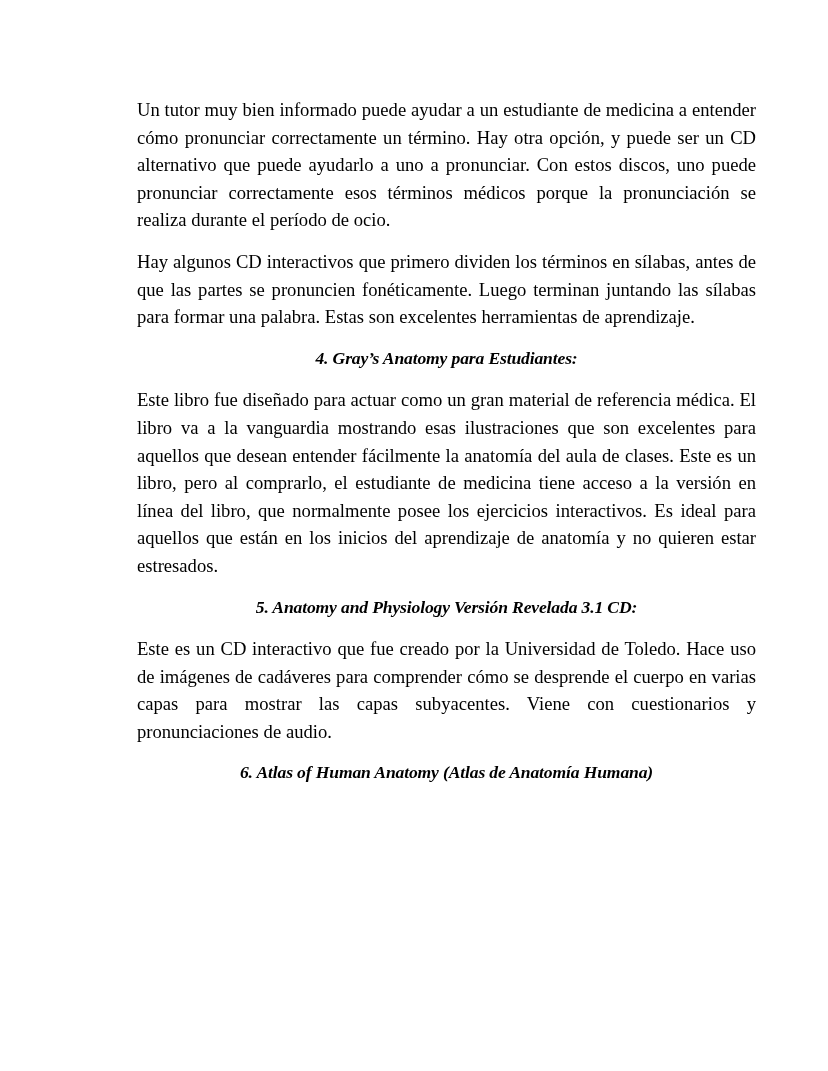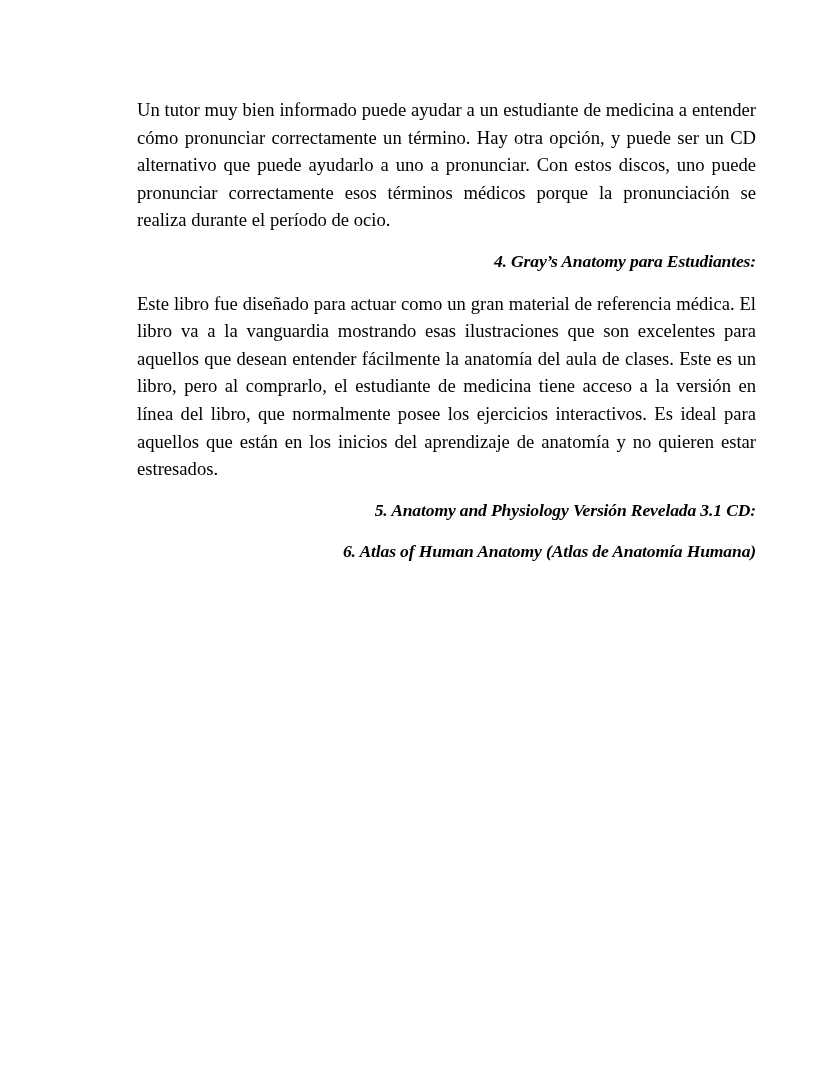--- a/index.html
+++ b/index.html
@@ -37,44 +37,46 @@
   }
   p.body-par:last-child {
     margin-bottom: 0;
   }
   h3.section-heading {
     margin: 0 0 14px 0;
     font-size: 17.6px;
     line-height: 27.6px;
     font-weight: bold;
     font-style: italic;
-    text-align: right;
+    text-align: center;
     letter-spacing: -0.15px;
   }
   .gap-before {
     margin-top: 44px;
   }
   .block {
     margin: 0;
   }
 </style>
 </head>
 <body>
 
 <div class="page">
   <div class="content">
 
     <p class="body-par block">Un tutor muy bien informado puede ayudar a un estudiante de medicina a entender cómo pronunciar correctamente un término. Hay otra opción, y puede ser un CD alternativo que puede ayudarlo a uno a pronunciar. Con estos discos, uno puede pronunciar correctamente esos términos médicos porque la pronunciación se realiza durante el período de ocio.</p>
 
+    <p class="body-par block">Hay algunos CD interactivos que primero dividen los términos en sílabas, antes de que las partes se pronuncien fonéticamente. Luego terminan juntando las sílabas para formar una palabra. Estas son excelentes herramientas de aprendizaje.</p>
 
 
     <h3 class="section-heading block">4. Gray’s Anatomy para Estudiantes:</h3>
 
     <p class="body-par block">Este libro fue diseñado para actuar como un gran material de referencia médica. El libro va a la vanguardia mostrando esas ilustraciones que son excelentes para aquellos que desean entender fácilmente la anatomía del aula de clases. Este es un libro, pero al comprarlo, el estudiante de medicina tiene acceso a la versión en línea del libro, que normalmente posee los ejercicios interactivos. Es ideal para aquellos que están en los inicios del aprendizaje de anatomía y no quieren estar estresados.</p>
 
     <h3 class="section-heading block">5. Anatomy and Physiology Versión Revelada 3.1 CD:</h3>
 
+    <p class="body-par block">Este es un CD interactivo que fue creado por la Universidad de Toledo. Hace uso de imágenes de cadáveres para comprender cómo se desprende el cuerpo en varias capas para mostrar las capas subyacentes. Viene con cuestionarios y pronunciaciones de audio.</p>
 
     <h3 class="section-heading block gap-before">6. Atlas of Human Anatomy (Atlas de Anatomía Humana)</h3>
 
 
   </div>
 </div>
 
 </body></html>

